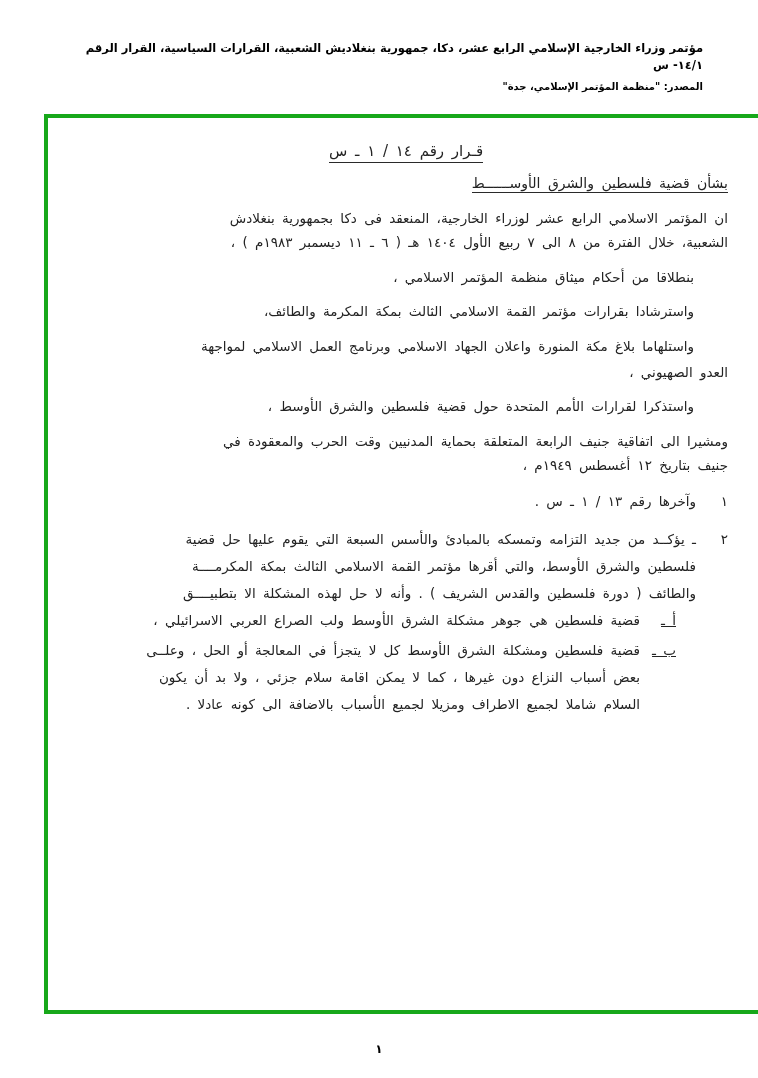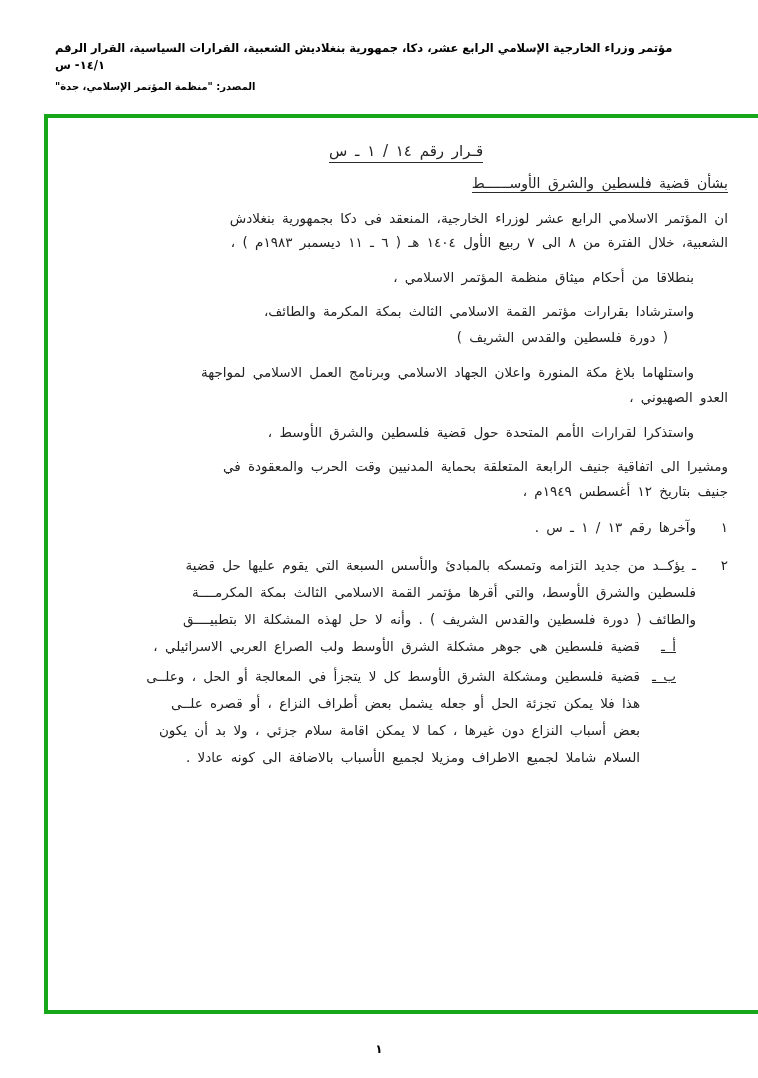--- a/index.html
+++ b/index.html
@@ -19,21 +19,21 @@
   .page {
     width: 758px;
     height: 1078px;
     position: relative;
     box-sizing: border-box;
     padding: 0;
   }
 
   
   .doc-header {
-    text-align: left;
+    text-align: right;
     padding: 40px 55px 0 55px;
   }
   .header-line-1 {
     font-family: "DejaVu Sans", sans-serif;
     font-weight: bold;
     font-size: 11.5px;
     line-height: 1.5;
     color: #000;
     direction: rtl;
   }
@@ -173,21 +173,20 @@
         <div class="doc-title">قـرار رقم ١٤ / ١ ـ س</div>
         <div class="doc-subtitle">
           <span>بشأن قضية فلسطين والشرق الأوســــــط</span>
         </div>
       </div>
 
       <div class="para">ان المؤتمر الاسلامي الرابع عشر لوزراء الخارجية، المنعقد فى دكا بجمهورية بنغلادش</div>
       <div class="para" style="margin-top:-11px;">الشعبية، خلال الفترة من ٨ الى ٧ ربيع الأول ١٤٠٤ هـ ( ٦ ـ ١١ ديسمبر ١٩٨٣م ) ،</div>
       <div class="para indent-1">بنطلاقا من أحكام ميثاق منظمة المؤتمر الاسلامي ،</div>
       <div class="para indent-1">واسترشادا بقرارات مؤتمر القمة الاسلامي الثالث بمكة المكرمة والطائف،</div>
-      <div class="para indent-2" style="margin-top:-9px;">( دورة فلسطين والقدس الشريف )</div>
       <div class="para indent-1">واستلهاما بلاغ مكة المنورة واعلان الجهاد الاسلامي وبرنامج العمل الاسلامي لمواجهة</div>
       <div class="para" style="margin-top:-9px;">العدو الصهيوني ،</div>
       <div class="para indent-1">واستذكرا لقرارات الأمم المتحدة حول قضية فلسطين والشرق الأوسط ،</div>
       <div class="para">ومشيرا الى اتفاقية جنيف الرابعة المتعلقة بحماية المدنيين وقت الحرب والمعقودة في</div>
       <div class="para" style="margin-top:-10px;">جنيف بتاريخ ١٢ أغسطس ١٩٤٩م ،</div>
 
       <div class="numbered">
         <div class="num">١</div>
         <div class="body">
           <div class="cont">وآخرها رقم ١٣ / ١ ـ س .</div>
@@ -205,21 +204,20 @@
             <div class="marker">أ ـ</div>
             <div class="body">
               <div class="cont">قضية فلسطين هي جوهر مشكلة الشرق الأوسط ولب الصراع العربي الاسرائيلي ،</div>
             </div>
           </div>
 
           <div class="sub-item">
             <div class="marker">ب ـ</div>
             <div class="body">
               <div class="cont">قضية فلسطين ومشكلة الشرق الأوسط كل لا يتجزأ في المعالجة أو الحل ، وعلــى</div>
-              <div class="cont">هذا فلا يمكن تجزئة الحل أو جعله يشمل بعض أطراف النزاع ، أو قصره علــى</div>
               <div class="cont">بعض أسباب النزاع دون غيرها ، كما لا يمكن اقامة سلام جزئي ، ولا بد أن يكون</div>
               <div class="cont">السلام شاملا لجميع الاطراف ومزيلا لجميع الأسباب  بالاضافة الى كونه عادلا .</div>
             </div>
           </div>
         </div>
       </div>
 
     </div>
   </div>
 

